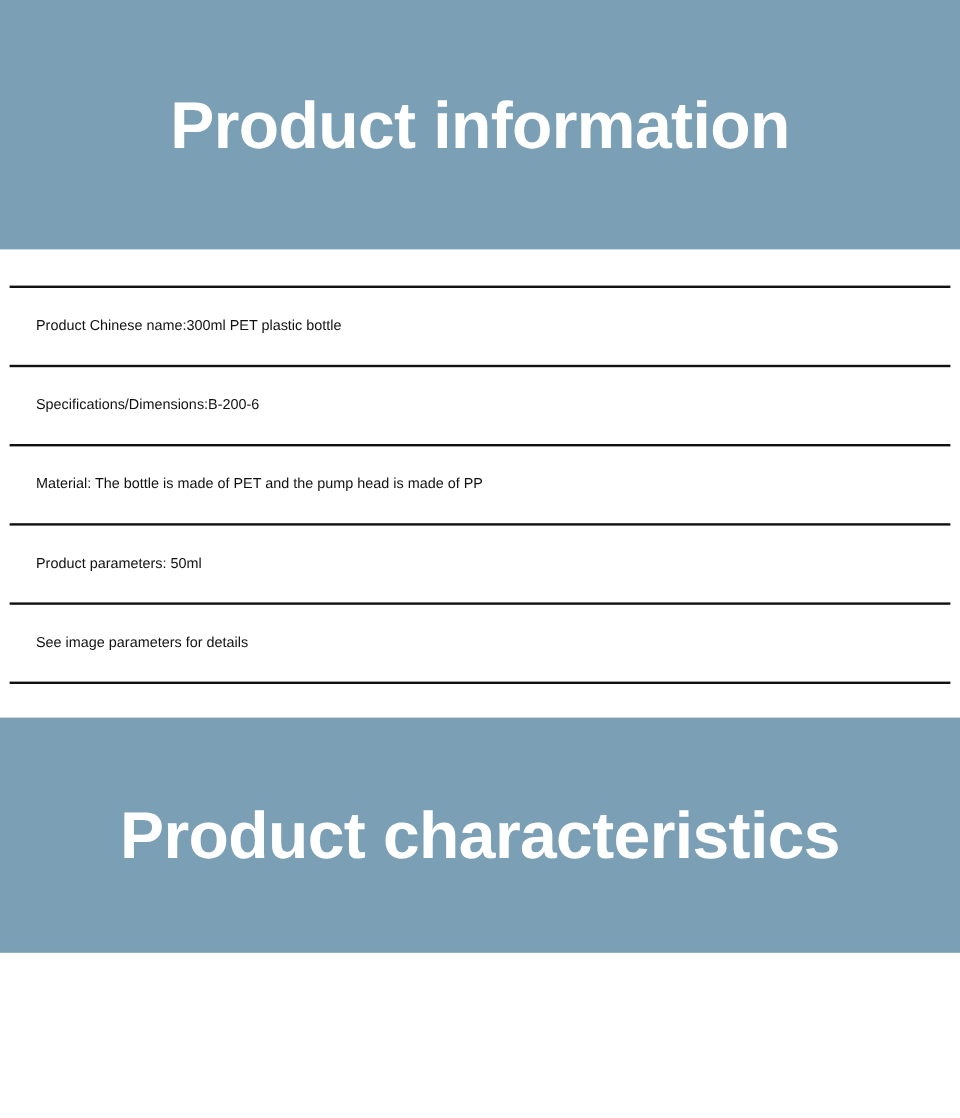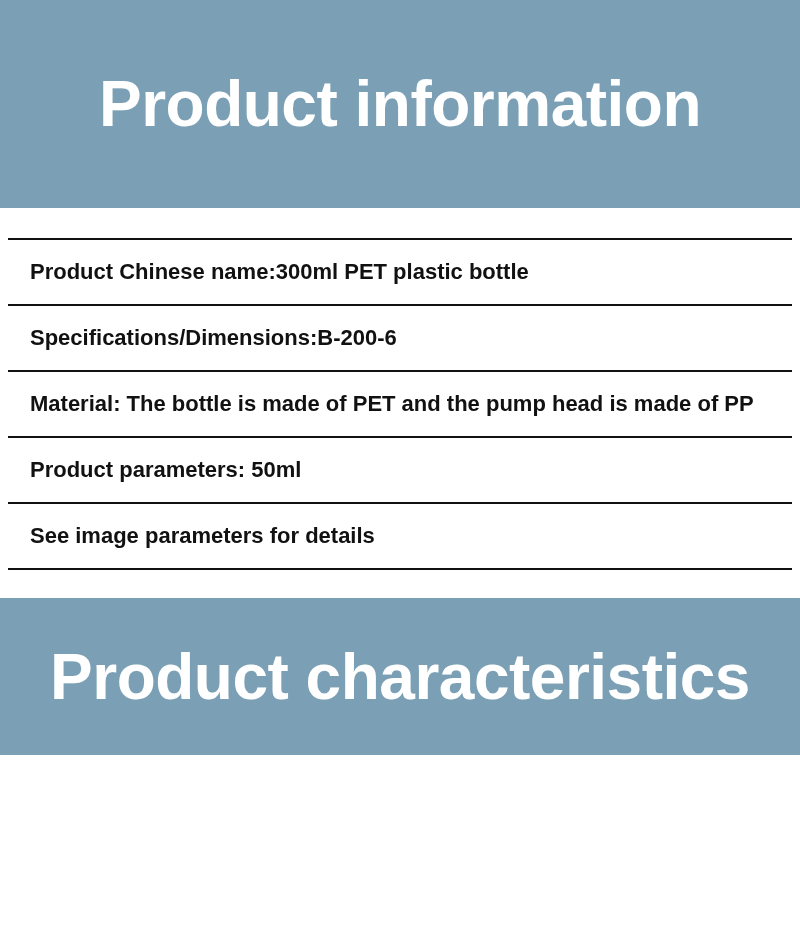--- a/index.html
+++ b/index.html
@@ -24,25 +24,25 @@
     background: #7ba0b5;
     display: flex;
     align-items: center;
     justify-content: center;
     box-sizing: border-box;
   }
   .banner-top {
     height: 208px;
   }
   .banner-bottom {
-    height: 157px;
+    height: 196px;
   }
   .banner-title {
     color: #ffffff;
-    font-size: 64px;
+    font-size: 55px;
     font-weight: bold;
     letter-spacing: -0.5px;
     line-height: 1;
     text-align: center;
   }
   .spec-list {
     padding: 0 0 0 0;
     margin: 0;
     background: #ffffff;
   }
@@ -57,25 +57,25 @@
     border-top: 2px solid #111111;
   }
   .spec-row {
     height: 66px;
     display: flex;
     align-items: center;
     border-bottom: 2px solid #111111;
     box-sizing: border-box;
   }
   .spec-text {
-    font-size: 22px;
+    font-size: 12px;
     color: #111111;
     padding-left: 22px;
     line-height: 1.3;
-    font-weight: 700;
+    font-weight: 400;
   }
 </style>
 </head>
 <body>
 
 <div class="page">
 
   <div class="banner banner-top">
     <div class="banner-title">Product information</div>
   </div>

